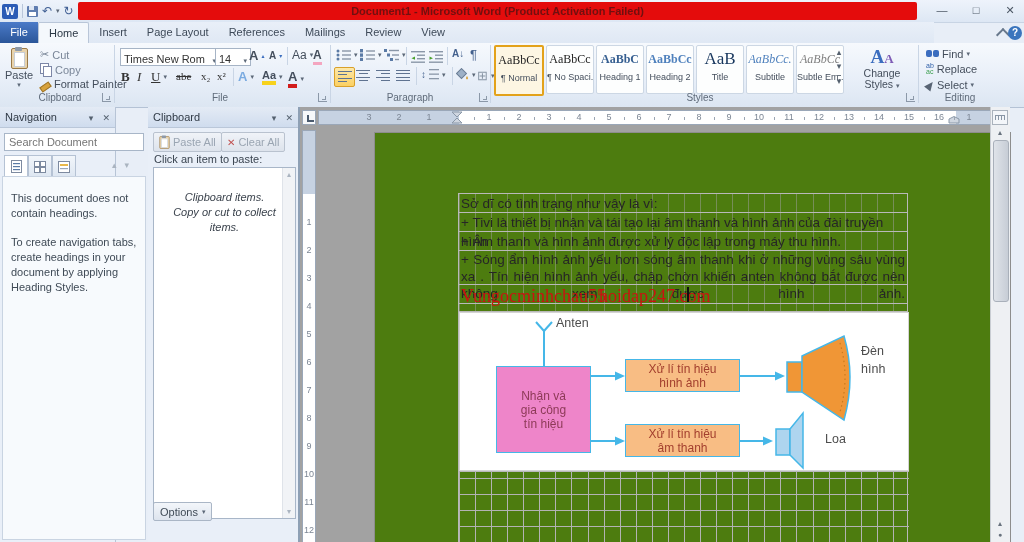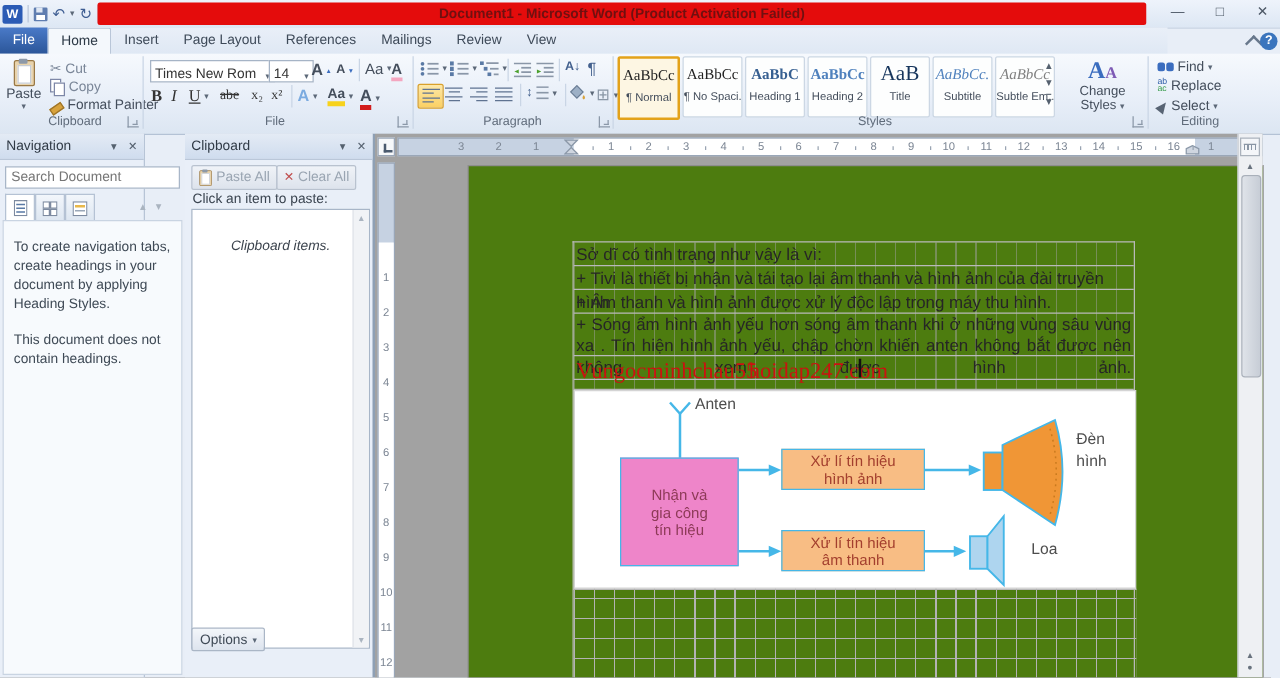--- a/index.html
+++ b/index.html
@@ -422,22 +422,22 @@
           <rect x="2" y="3" width="8" height="2" fill="#e8b84a"></rect>
           <rect x="2" y="7" width="8" height="1.2" fill="#9aa7b8"></rect>
         </svg>
     </div>
   </div>
   <div class="ab" style="left:112px;top:53px;display:flex;gap:8px;">
     <span class="pico" style="color:#aab4c0;">▴</span>
     <span class="pico" style="color:#aab4c0;">▾</span>
   </div>
   <div class="ab" style="left:2px;top:69px;width:144px;height:364px;background:#f7fafd;border:1px solid #c9d4e2;box-sizing:border-box;">
+    <div class="navtext" style="margin:14px 8px 0;">This document does not contain headings.</div>
     <div class="navtext" style="margin:14px 8px 0;">To create navigation tabs, create headings in your document by applying Heading Styles.</div>
-    <div class="navtext" style="margin:14px 8px 0;">This document does not contain headings.</div>
   </div>
 </div>
 
 <div class="ab pane" style="left:148px;width:152px;border-right:2px solid #8ea0b5;box-sizing:border-box;">
   <div class="panehead">
     <span>Clipboard</span>
     <span>
       <span class="pico">▾</span>
       <span class="pico" style="margin-left:6px;">✕</span>
     </span>
@@ -451,20 +451,21 @@
     <span>Clear All</span>
   </div>
   <div class="ab" style="left:6px;top:46px;font-size:11px;color:#30623a46;color:#3a4450;">Click an item to paste:</div>
   <div class="ab listbox" style="left:5px;top:60px;width:141px;height:350px;">
     <div class="lbscroll">
       <div style="text-align:center;color:#aab4c0;font-size:8px;margin-top:2px;">▴</div>
       <div style="position:absolute;bottom:2px;left:0;right:0;text-align:center;color:#aab4c0;font-size:8px;">▾</div>
     </div>
     <div style="margin-top:22px;text-align:center;font-size:11px;font-style:italic;color:#3b434d;line-height:15px;padding:0 10px;">
       <div>Clipboard items.</div>
+      <div>Copy or cut to collect items.</div>
     </div>
   </div>
   <div class="ab optbtn" style="left:5px;top:395px;">
     <span>Options</span>
       <span class="car">▾</span>
   </div>
 </div>
 
 <div class="ab docarea">
   <div class="ab corner"></div>

